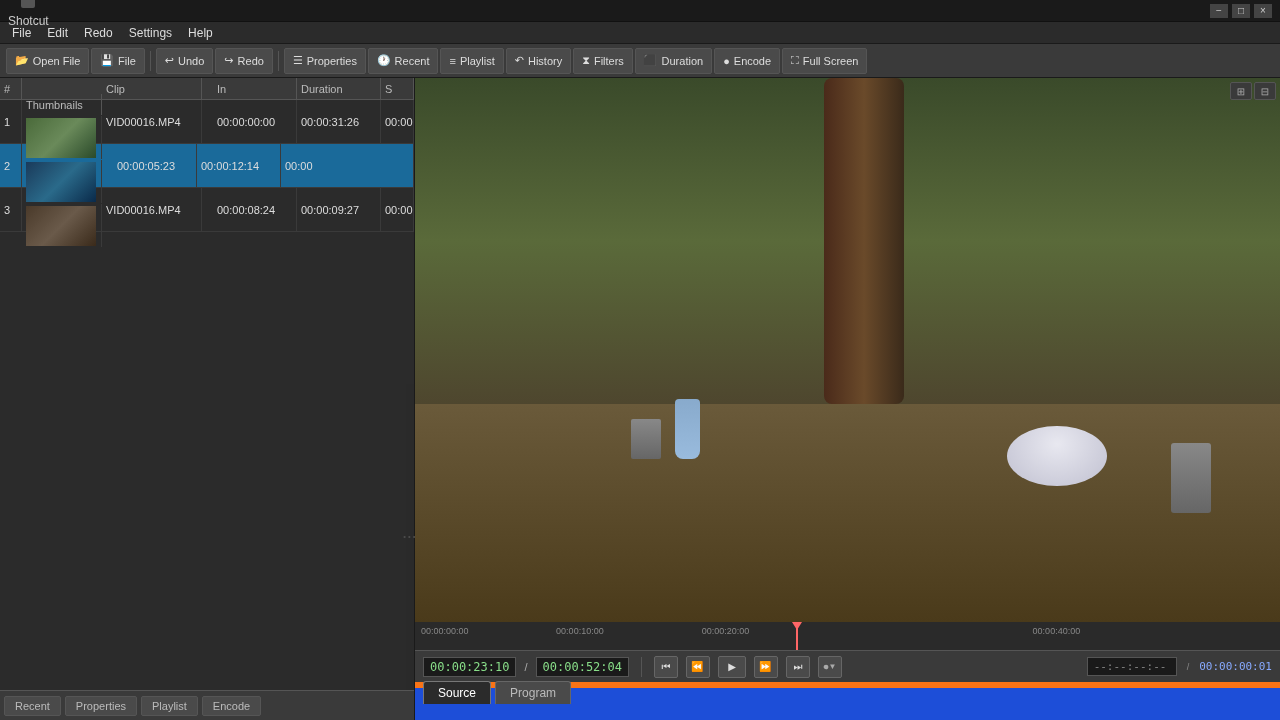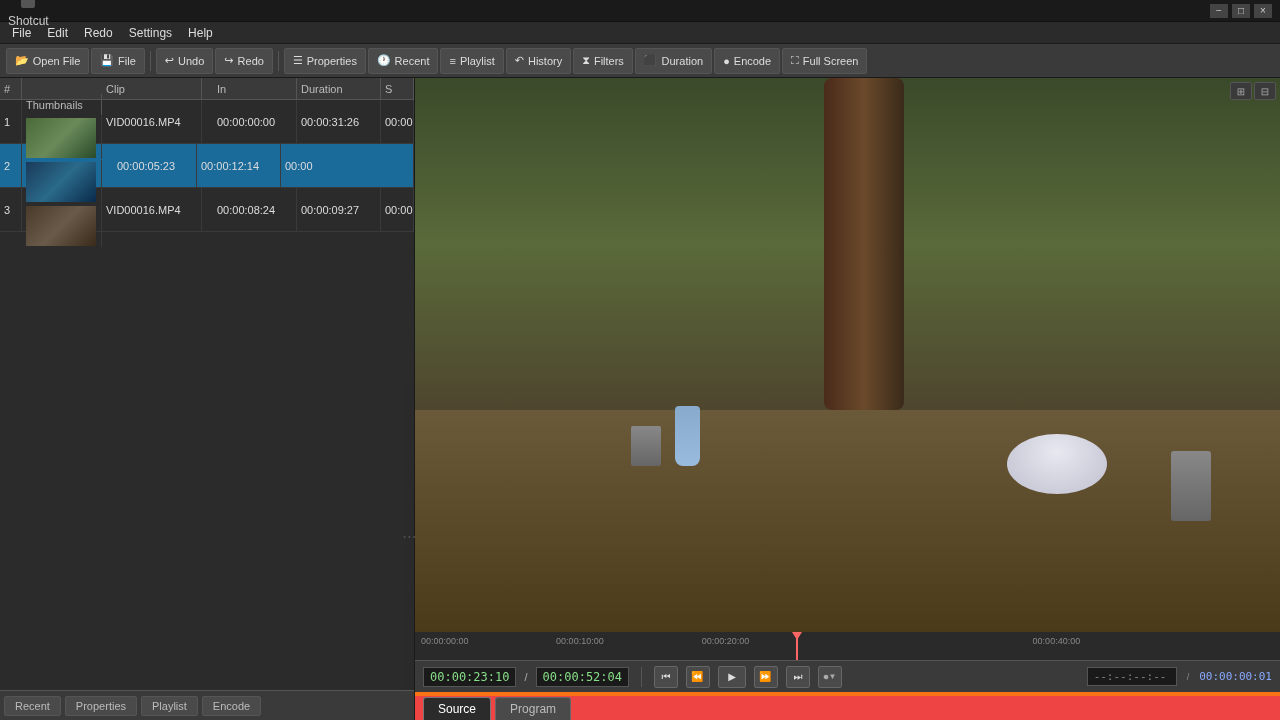--- a/index.html
+++ b/index.html
@@ -344,25 +344,25 @@
     }
     .total-time {
       color: #88aaff;
       font-family: monospace;
       font-size: 11px;
     }
 
     
     #view-tabs {
       height: 28px;
-      background: #ef4444;
+      background: #1d4ed8;
       display: flex;
       align-items: flex-end;
-      padding: 0 8px;
-      border-top: 4px solid #f97316;
+      padding: 16px 8px;
+      border-top: 6px solid #f97316;
     }
     .view-tab {
       padding: 4px 14px;
       background: #4a4a4a;
       border: 1px solid #666;
       border-bottom: none;
       color: #bbb;
       font-size: 12px;
       cursor: pointer;
       border-radius: 3px 3px 0 0;

